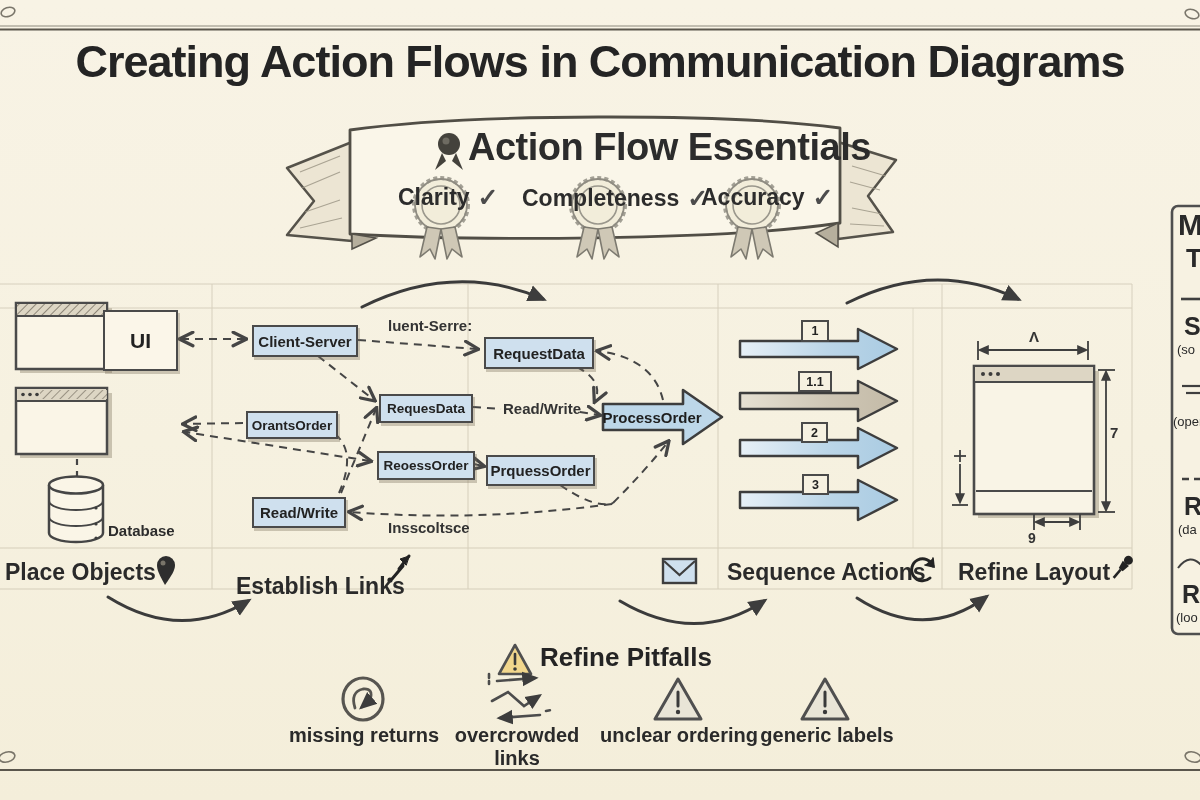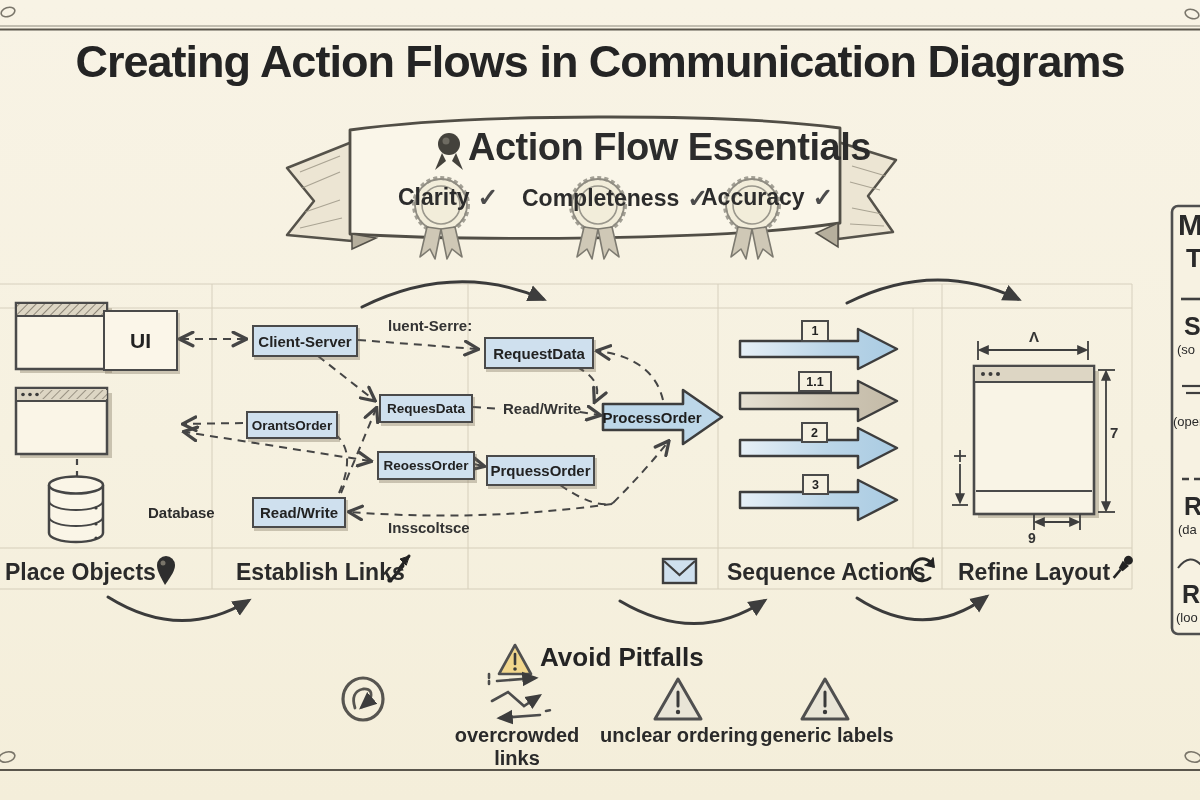--- a/index.html
+++ b/index.html
@@ -284,28 +284,28 @@
 <div class="txt banner-item" style="left:522px;top:184px;">
   <span>Completeness</span>
   <span class="check">✓</span>
 </div>
 <div class="txt banner-item" style="left:701px;top:183px;">
   <span>Accuracy</span>
   <span class="check">✓</span>
 </div>
 
 <div class="txt step-label" style="left:5px;">Place Objects</div>
-<div class="txt step-label" style="left:236px;">Establish Links</div>
+<div class="txt step-label" style="left:236px;margin-top:14px;">Establish Links</div>
 <div class="txt step-label" style="left:727px;">Sequence Actions</div>
 <div class="txt step-label" style="left:958px;">Refine Layout</div>
 
 <div class="obj-box" style="left:103px;top:310px;width:71px;height:57px;font-size:21px;">
   <span>UI</span>
 </div>
-<div class="txt" style="left:108px;top:504px;font-size:15px;font-weight:600;margin-left:40px;">Database</div>
+<div class="txt" style="left:108px;top:522px;font-size:15px;font-weight:600;">Database</div>
 
 <div class="obj-box blue" style="left:252px;top:325px;width:102px;height:28px;font-size:15px;">
   <span>Client-Server</span>
 </div>
 <div class="obj-box blue" style="left:246px;top:411px;width:88px;height:24px;font-size:13.5px;">
   <span>OrantsOrder</span>
 </div>
 <div class="obj-box blue" style="left:379px;top:394px;width:90px;height:25px;font-size:13.5px;">
   <span>RequesData</span>
 </div>
@@ -347,18 +347,19 @@
 <div class="txt legend-frag" style="left:1178px;top:208px;font-size:30px;font-weight:700;">M</div>
 <div class="txt legend-frag" style="left:1186px;top:243px;font-size:26px;font-weight:700;">T</div>
 <div class="txt legend-frag" style="left:1184px;top:312px;font-size:25px;font-weight:600;">S</div>
 <div class="txt legend-frag" style="left:1177px;top:342px;font-size:13px;">(so</div>
 <div class="txt legend-frag" style="left:1173px;top:414px;font-size:13px;">(open</div>
 <div class="txt legend-frag" style="left:1184px;top:492px;font-size:25px;font-weight:600;">R</div>
 <div class="txt legend-frag" style="left:1178px;top:522px;font-size:13px;">(da</div>
 <div class="txt legend-frag" style="left:1182px;top:580px;font-size:25px;font-weight:600;">R</div>
 <div class="txt legend-frag" style="left:1176px;top:610px;font-size:13px;">(loo</div>
 
-<div class="txt pitfalls-heading">Avoid Pitfalls</div>
+<div class="txt pitfalls-heading">Refine Pitfalls</div>
+<div class="pitfall-label" style="left:279px;top:724px;">missing returns</div>
 <div class="pitfall-label" style="left:432px;top:724px;">overcrowded links</div>
 <div class="pitfall-label" style="left:594px;top:724px;">unclear ordering</div>
 <div class="pitfall-label" style="left:742px;top:724px;">generic labels</div>
 
 </div>
 
 </body></html>

